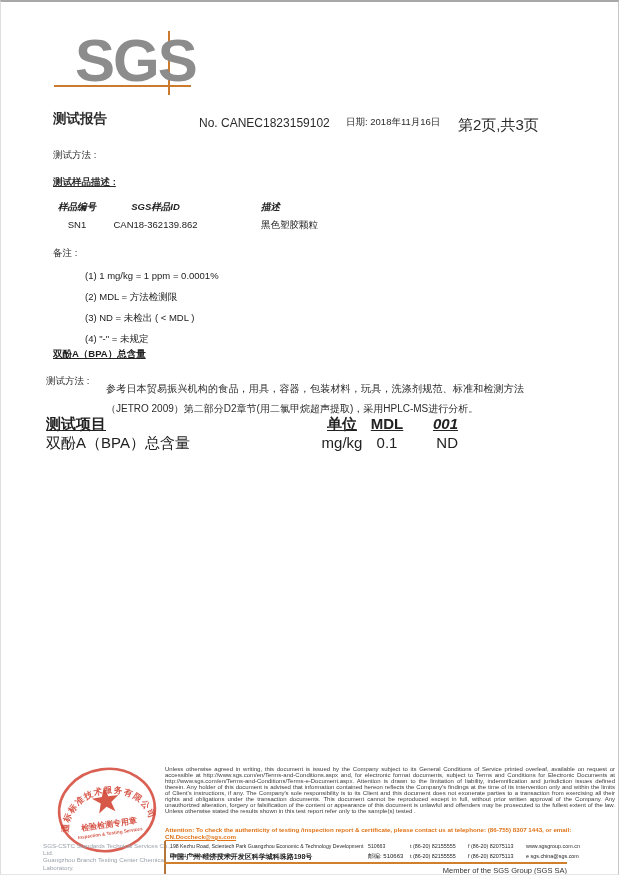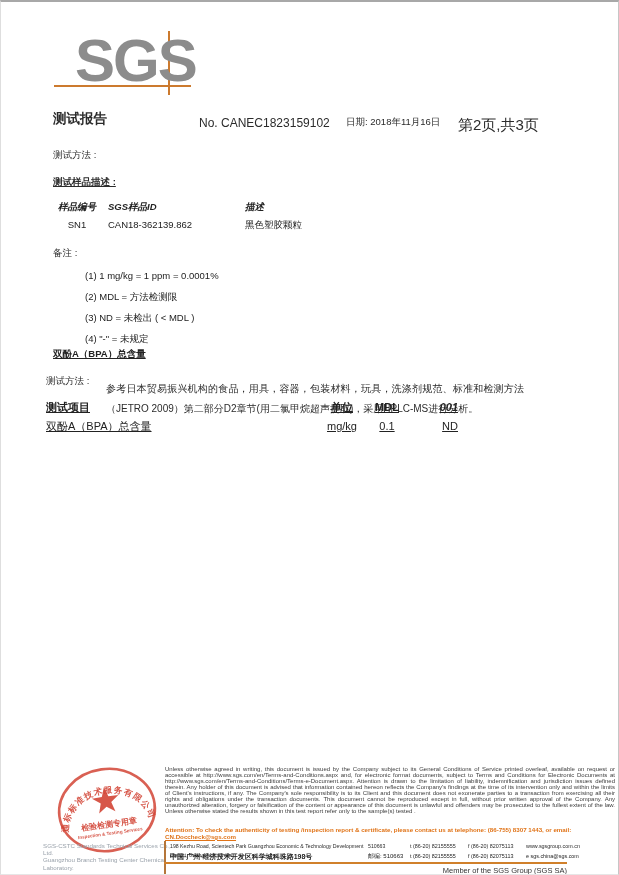--- a/index.html
+++ b/index.html
@@ -23,30 +23,30 @@
   .t-no    { position:absolute; left:198px; top:4px; font-size:12px; color:#2b2b2b; }
   .t-date  { position:absolute; left:345px; top:4px; font-size:9.5px; color:#2b2b2b; }
   .t-page  { position:absolute; left:457px; top:4px; font-size:15px; color:#2b2b2b; }
   
   .lbl { font-size:9.5px; color:#2b2b2b; }
   .results-label { position:absolute; left:52px; top:147px; }
   .sample-heading { position:absolute; left:52px; top:174px; font-weight:bold; text-decoration:underline; }
   .sample-table { position:absolute; left:45px; top:196px; font-size:9.5px; }
   .sample-table .row { display:flex; height:18px; line-height:18px; }
   .sample-table .c1 { width:62px; text-align:center; }
-  .sample-table .c2 { width:95px; }
-  .sample-table .c3 { margin-left:42px; text-align:left; }
+  .sample-table .c2 { width:95px; text-align:center; }
+  .sample-table .c3 { margin-left:58px; text-align:left; }
   .sample-table .hdr { font-weight:bold;font-style:italic; }
   .remarks-label { position:absolute; left:52px; top:245px; }
   .remarks-list { position:absolute; left:84px; top:263px; font-size:9.5px; }
   .remarks-list div { height:21px; line-height:21px; }
   .section-title { position:absolute; left:52px; top:346px; font-size:9.5px; font-weight:bold; text-decoration:underline; }
   .method-label { position:absolute; left:45px; top:373px; }
   .method-text { position:absolute; left:105px; top:377px; width:418px; font-size:10px; line-height:20px; color:#2b2b2b; text-align:justify; }
-  .res-table { position:absolute; left:45px; top:396px; font-size:11px;text-decoration:underline; }
+  .res-table { position:absolute; left:45px; top:412px; font-size:15px; }
   .res-table .row { display:flex; height:19px; line-height:19px; }
   .res-table .ci { width:270px; text-align:left; }
   .res-table .cu { width:52px; text-align:center; }
   .res-table .cm { width:38px; text-align:center; }
   .res-table .cr { width:52px; text-align:right; }
   .res-table .hdr span { font-weight:bold; text-decoration:underline; }
   .res-table .hdr .it { font-style:italic; }
   
   .footer { position:absolute; left:0; top:760px; width:619px; height:115px; }
   .stamp { position:absolute; left:51px; top:3px; width:110px; height:90px; transform:rotate(-8deg); opacity:0.93; }

